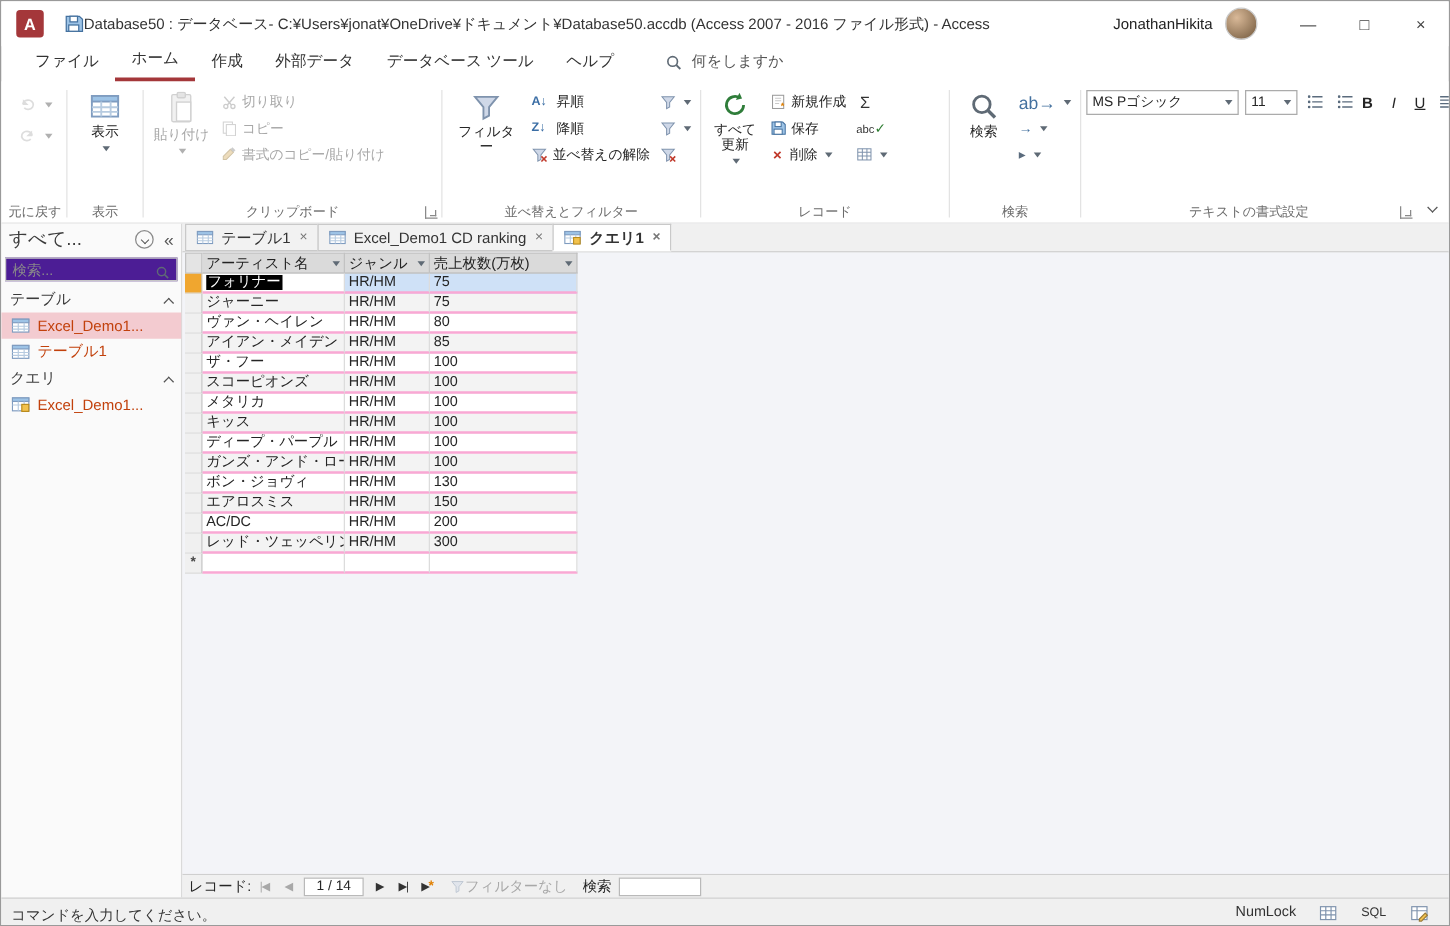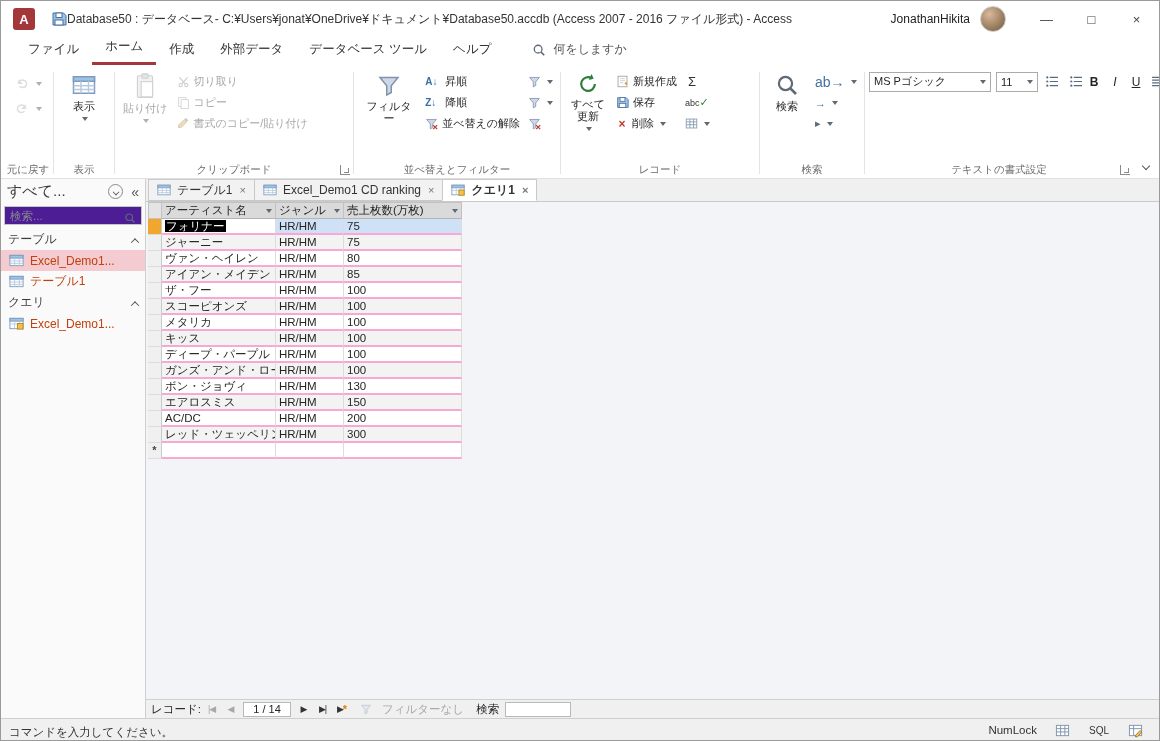--- a/index.html
+++ b/index.html
@@ -84,21 +84,21 @@
   .dcell { border-right:1px solid #dcdcdc; border-bottom:2px solid #f9a8d4; padding:0 3px; font-size:11.5px; line-height:15px; white-space:nowrap; overflow:hidden; }
   .dcell.editcell { background:#fff !important; }
   .inv { background:#000; color:#fff; padding:0 1px; }
 
   
   .recnav { height:19px; background:#f0f0f0; border-top:1px solid #cfcfcf; display:flex; align-items:center; padding:0 5px; font-size:11.5px; gap:2px; }
   .navbtn { min-width:17px; height:15px; display:flex; align-items:center; justify-content:center; font-size:9px; color:#333; letter-spacing:-1px; }
   .navbtn.dis { color:#a8a8a8; }
   .navpos { width:48px; height:15px; border:1px solid #b9b9b9; background:#fff; display:flex; align-items:center; justify-content:center; font-size:11px; margin:0 2px; }
   .newstar { color:#e07f00; font-weight:bold; font-size:11px; }
-  .nav-filter { display:flex; align-items:center; gap:10px; margin-left:8px; }
+  .nav-filter { display:flex; align-items:center; gap:0; margin-left:8px; }
   .nav-search-box { width:66px; height:15px; border:1px solid #b9b9b9; background:#fff; margin-left:4px; }
 
   
   .statusbar { position:absolute; left:0; right:0; bottom:0; height:22px; background:#f0f0f0; border-top:1px solid #cfcfcf; display:flex; align-items:flex-end; padding:0 8px; font-size:11.5px; color:#333; }
   .sb-right { margin-left:auto; display:flex; align-items:center; gap:16px; padding-right:6px; }
   .viewbtn { display:flex; align-items:center; justify-content:center; min-width:20px; height:20px; font-size:10px; }
 
   svg.i { display:block; flex:none; }
   .hidden-defs { position:absolute; width:0; height:0; overflow:hidden; }
 </style>

